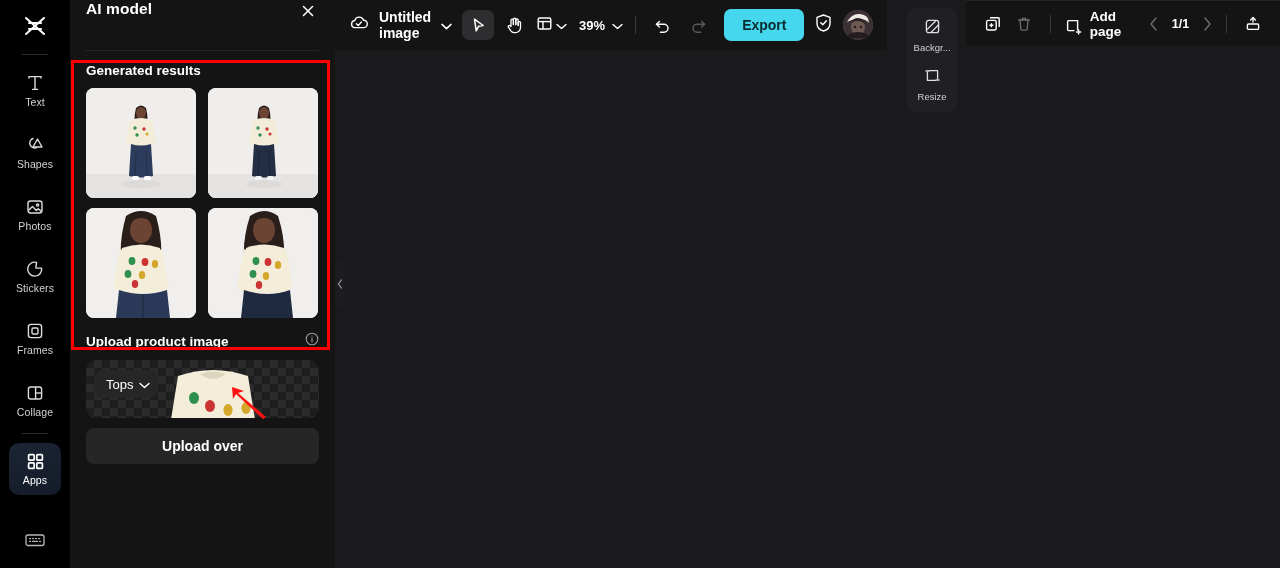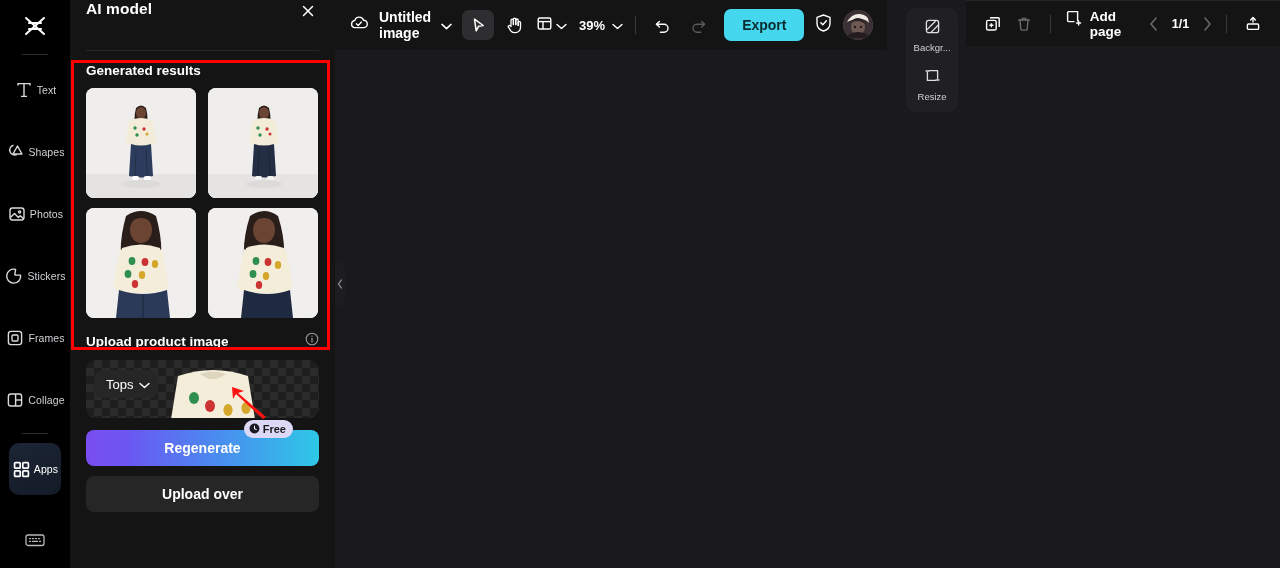--- a/index.html
+++ b/index.html
@@ -15,21 +15,21 @@
   
   .rail {
     width: 70px; height: 568px; background: #000;
     display: flex; flex-direction: column; align-items: center;
     flex: 0 0 70px; position: relative; z-index: 5;
   }
   .logo { height: 52px; display: flex; align-items: center; justify-content: center; width: 100%; }
   .rail-sep { width: 26px; height: 1px; background: #2a2a2a; margin: 2px 0 4px; }
   .rail-item {
     width: 52px; height: 52px; margin: 5px 12px; border-radius: 10px;
-    display: flex; flex-direction: row; align-items: center; justify-content: center;
+    display: flex; flex-direction: column; align-items: center; justify-content: center;
     gap: 3px; cursor: pointer;
   }
   .rail-item.active { background: linear-gradient(160deg,#1c2535,#141b28); }
   .rail-item .lbl { font-size: 10.5px; color: #cfd2d6; letter-spacing: .1px; }
   .rail-item.active .lbl { color: #fff; }
   .rail-item svg { display: block; }
   .rail-spacer { flex: 1; }
   .rail-bottom { margin-bottom: 16px; }
 
   
@@ -159,21 +159,21 @@
   }
   .float-item { display:flex; flex-direction: column; align-items:center; gap:3px; cursor:pointer; padding: 2px 0; justify-content: space-between; }
   .float-item .t { font-size: 9.5px; color: #d0d0d4; max-width: 48px; text-align: center; }
 
   .bottombar {
     height: 46px; flex: 0 0 46px; background: #141414; border-top: 1px solid #242424;
     display: flex; align-items: center; padding: 0 14px; gap: 6px;
   }
   .bb-btn { width: 30px; height: 28px; display:flex; align-items:center; justify-content:center; cursor:pointer; }
   .bb-div { width:1px; height:18px; background:#3a3a3a; margin: 0 8px; }
-  .addpage { display:flex; align-items:flex-start; gap: 8px; cursor: pointer; }
+  .addpage { display:flex; align-items:flex-end; gap: 8px; cursor: pointer; }
   .addpage .t { font-size: 13.5px; color: #fff; font-weight: 700; }
   .bb-spacer { flex: 1; }
   .pager { display:flex; align-items:center; gap: 14px; }
   .pager .num { font-size: 12.5px; color: #fff; font-weight: 700; }
   .pg-arrow { cursor: pointer; display:flex; }
 </style>
 </head>
 <body>
 
 <div class="app">
@@ -418,30 +418,20 @@
         </svg>
         <div class="cat-select">
           <span class="t">Tops</span>
           <span><svg width="11" height="7" viewBox="0 0 11 7">
                 <path d="M1 1.4 L5.5 5.6 L10 1.4" fill="none" stroke="#fff" stroke-width="1.4" stroke-linecap="round" stroke-linejoin="round"></path>
               </svg></span>
         </div>
       </div>
     </div>
 
-    <div class="btn-wrap">
-      <div class="free-badge">
-        <span><svg width="11" height="11" viewBox="0 0 12 12">
-              <circle cx="6" cy="6" r="5.4" fill="#1a1a24"></circle>
-              <path d="M6 3.2 L6 6.2 L8 7.2" stroke="#fff" stroke-width="1.1" fill="none" stroke-linecap="round"></path>
-            </svg></span>
-        <span class="t">Free</span>
-      </div>
-      <button class="regen">Regenerate</button>
-    </div>
     <button class="startover">Upload over</button>
   </div>
 
   <div class="main">
     <div class="topbar">
       <div class="doc-name">
         <span>
           <svg width="20" height="16" viewBox="0 0 20 16">
               <g fill="none" stroke="#fff" stroke-width="1.4" stroke-linecap="round" stroke-linejoin="round">
                 <path d="M5.4 12.6 A3.6 3.6 0 0 1 5.8 5.5 A4.6 4.6 0 0 1 14.6 5.2 A3.7 3.7 0 0 1 14.6 12.6 Z"></path>

